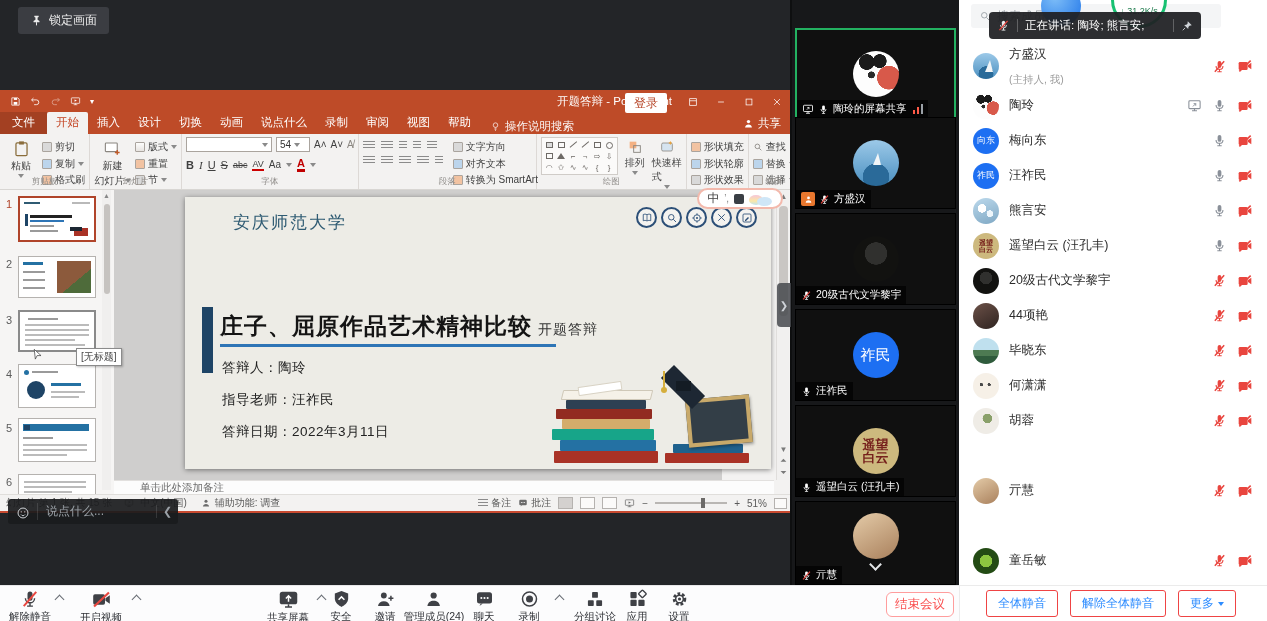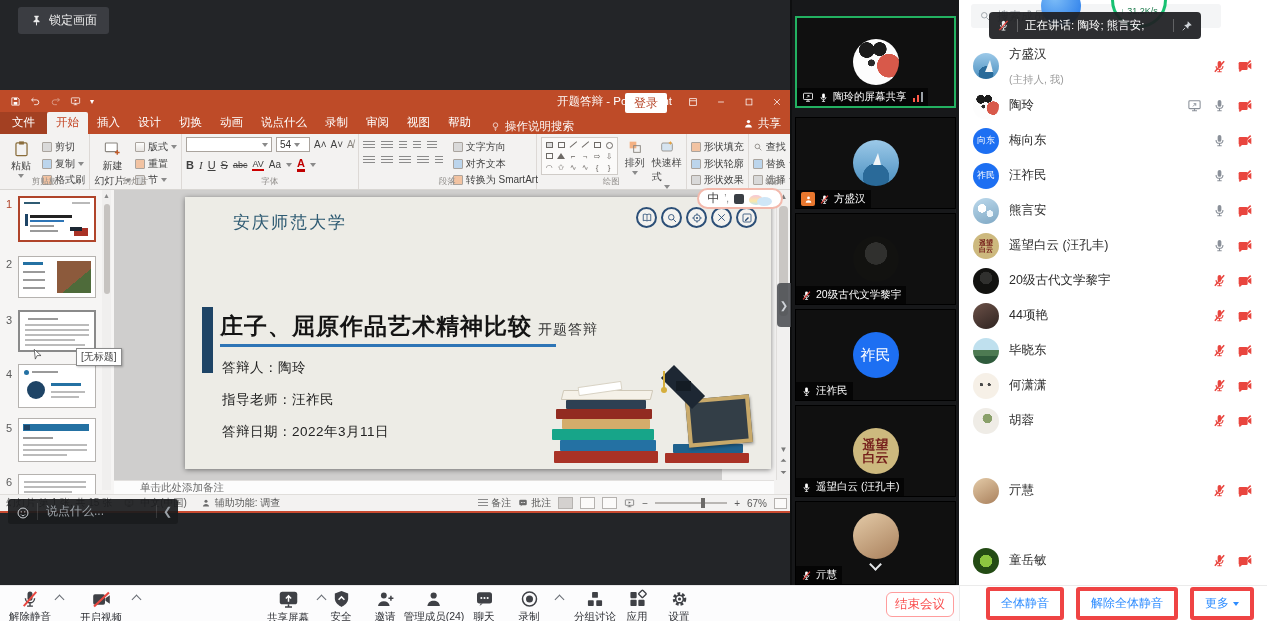--- a/index.html
+++ b/index.html
@@ -130,21 +130,21 @@
 .netbadge{position:absolute;left:152px;top:-28px;width:56px;height:56px;border-radius:50%;border:3px solid #18c172;background:#fff;z-index:3;display:flex;align-items:center;justify-content:center;padding-top:22px}
 .netbadge span{font-size:9px;color:#1d7a4c;white-space:nowrap}
 .toast{position:absolute;left:30px;top:12px;width:212px;height:27px;background:rgba(32,33,36,.94);border-radius:4px;display:flex;align-items:center;gap:7px;padding:0 8px;z-index:6;color:#fff;font-size:11.5px;white-space:nowrap}
 .toast .tdiv{width:1px;height:13px;background:rgba(255,255,255,.25)}
 .prow{position:absolute;left:0;width:100%;height:35px;display:flex;align-items:center;padding:0 14px;gap:10px}
 .pname{font-size:12.5px;color:#2c2c2c;flex:1;white-space:nowrap;overflow:hidden}
 .psub{font-size:10.5px;color:#9b9b9b;margin-top:10px}
 .picos{display:flex;align-items:center;gap:10px}
 .i-gray{color:#8a9099}.i-red{color:#e9463f}.i-dark{color:#3f4146}
 .pfooter{position:absolute;left:959px;top:585px;width:308px;height:36px;background:#fff;border-top:1px solid #ebebeb;border-left:1px solid #ebebeb;display:flex;align-items:center;gap:12px;padding-left:26px;z-index:5}
-.bluebtn{border:4px solid #ef4444;color:#2d8cff;background:#fff;font-size:12px;padding:4px 11px;border-radius:3px;white-space:nowrap;display:flex;align-items:center;gap:4px}
+.bluebtn{border:1px solid #ef4444;color:#2d8cff;background:#fff;font-size:12px;padding:4px 11px;border-radius:3px;white-space:nowrap;display:flex;align-items:center;gap:4px}
 .bluebtn .dn{width:0;height:0;border-left:3.5px solid transparent;border-right:3.5px solid transparent;border-top:4px solid #2d8cff}
 
 .bottombar{position:absolute;left:0;top:585px;width:1267px;height:36px;background:#fcfcfd;border-top:1px solid #e7e7e9}
 .tool{position:absolute;top:3px;display:flex;flex-direction:column;align-items:center;transform:translateX(-50%);color:#33353a}
 .tool .tlabel{font-size:10.5px;margin-top:1px;white-space:nowrap;color:#2f3136}
 .tcaret{position:absolute;top:10px;width:7px;height:7px;border-left:1.7px solid #676c73;border-top:1.7px solid #676c73;transform:rotate(45deg)}
 .endbtn{position:absolute;left:886px;top:592px;width:68px;height:25px;border:1px solid #ff9d9d;color:#fa5151;background:#fff;border-radius:6px;font-size:12.5px;display:flex;align-items:center;justify-content:center}
 
 .vgap{position:absolute;left:790px;top:0;width:2px;height:585px;background:#0e0f10}
 .handle{position:absolute;left:777px;top:283px;width:14px;height:44px;background:rgba(70,73,78,.85);border-radius:4px 0 0 4px;color:#cfd3d8;display:flex;align-items:center;justify-content:center;font-size:10px;z-index:25}
@@ -721,21 +721,21 @@
         <i class="viewic"></i>
         <i class="viewic"></i>
         <svg class="ic" width="11" height="11" viewBox="0 0 24 24" color="#6b6b6b">
             <use href="#i-present"></use>
           </svg>
         <span>−</span>
         <span class="zslider">
             <i class="zthumb"></i>
           </span>
         <span>+</span>
-        <span>67%</span>
+        <span>51%</span>
         <span class="viewic" style="width:13px;height:11px"></span>
       </span>
     </div>
   </div>
 
   <div class="ime">
     <span>中</span>
     <span style="color:#888;font-size:10px">’,</span>
     <span style="width:10px;height:10px;background:#3a3f45;border-radius:2px"></span>
     <span class="cloud">
@@ -750,21 +750,21 @@
         </svg></span>
     <span class="ph">说点什么...</span>
     <span class="coll">❮</span>
   </div>
 
   <div class="vgap"></div>
   <div class="handle">❯</div>
 
   <div class="vcol">
 
-    <div class="vtile active" style="top:16px">
+    <div class="vtile active" style="top:28px">
       <span class="av lg av-panda"></span>
       <span class="vlabel">
         <svg class="ic" width="12" height="12" viewBox="0 0 24 24" color="#fff">
             <use href="#i-mon"></use>
           </svg>
         <svg class="ic" width="11" height="11" viewBox="0 0 24 24" color="#fff">
             <use href="#i-mic"></use>
           </svg>
         <span>陶玲的屏幕共享</span>
         <span class="sigbars">

